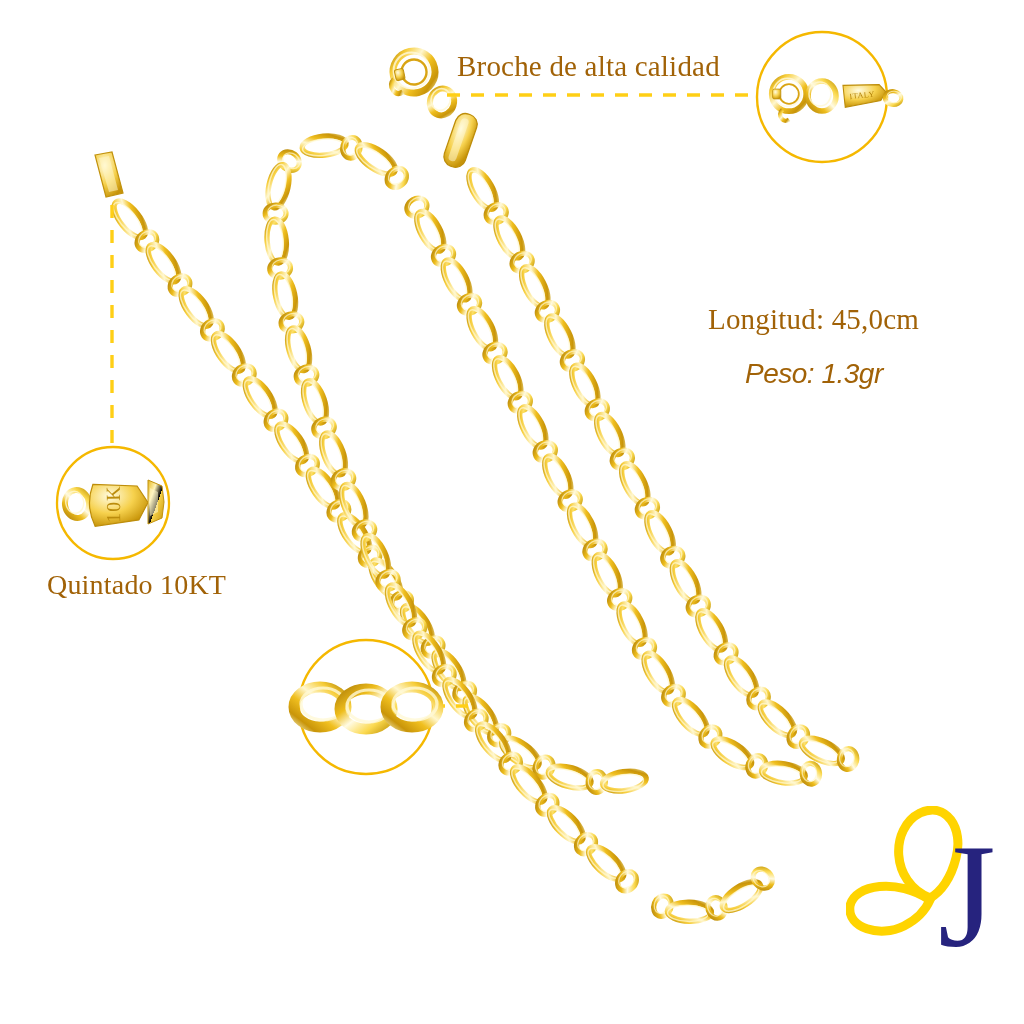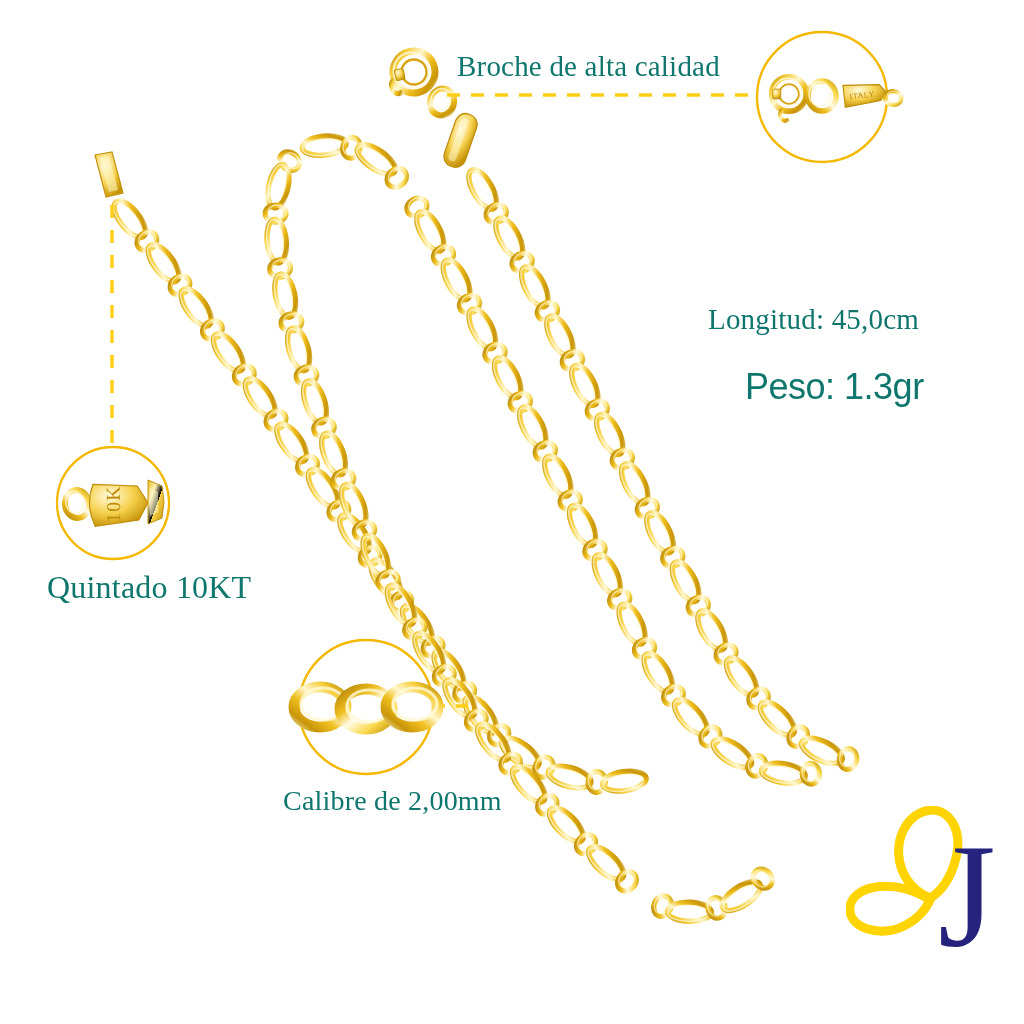--- a/index.html
+++ b/index.html
@@ -10,49 +10,49 @@
   #stage {
     position: relative;
     width: 1024px;
     height: 1024px;
     background: #ffffff;
     overflow: hidden;
     font-family: "Liberation Serif", serif;
   }
   .label {
     position: absolute;
-    color: #0f766e;
+    color: #a16207;
     white-space: nowrap;
     font-family: "Liberation Serif", serif;
     font-weight: 400;
     letter-spacing: 0.2px;
     text-align: center;
   }
   #label-clasp {
     left: 457px;
     top: 50px;
     font-size: 29px;
   }
   #label-length {
     left: 708px;
     top: 303px;
     font-size: 29px;
   }
   #label-weight {
     left: 745px;
     top: 358px;
-    font-size: 36px;
+    font-size: 28px;
     font-family: "Liberation Sans", sans-serif;
+    font-style: italic;
     letter-spacing: -0.5px;
-    margin-top: 8px;
   }
   #label-karat {
     left: 47px;
     top: 569px;
-    font-size: 32px;
+    font-size: 28px;
   }
   #label-gauge {
     left: 283px;
     top: 785px;
     font-size: 28px;
   }
   .svg-layer {
     position: absolute;
     left: 0;
     top: 0;
@@ -342,21 +342,20 @@
   </svg>
 
   <div class="label" id="label-clasp">Broche de alta calidad</div>
 
   <div class="label" id="label-length">Longitud: 45,0cm</div>
 
   <div class="label" id="label-weight">Peso: 1.3gr</div>
 
   <div class="label" id="label-karat">Quintado 10KT</div>
 
-  <div class="label" id="label-gauge">Calibre de 2,00mm</div>
 
   <svg id="logo" viewBox="0 0 178 175" xmlns="http://www.w3.org/2000/svg">
 
     <path d="M84 92 C 44 76 44 22 74 7 C 100 -5 118 22 110 52 C 105 72 95 86 84 92 Z" fill="none" stroke="#ffd400" stroke-width="9" stroke-linecap="round"></path>
 
     <path d="M84 94 C 52 72 8 78 4 100 C 1 122 34 132 58 120 C 72 113 80 103 84 94 Z" fill="none" stroke="#ffd400" stroke-width="9" stroke-linecap="round"></path>
 
     <text x="92" y="140" font-family="Liberation Serif, serif" font-size="148" fill="#26237e" font-style="normal">J</text>
   </svg>
 </div>

